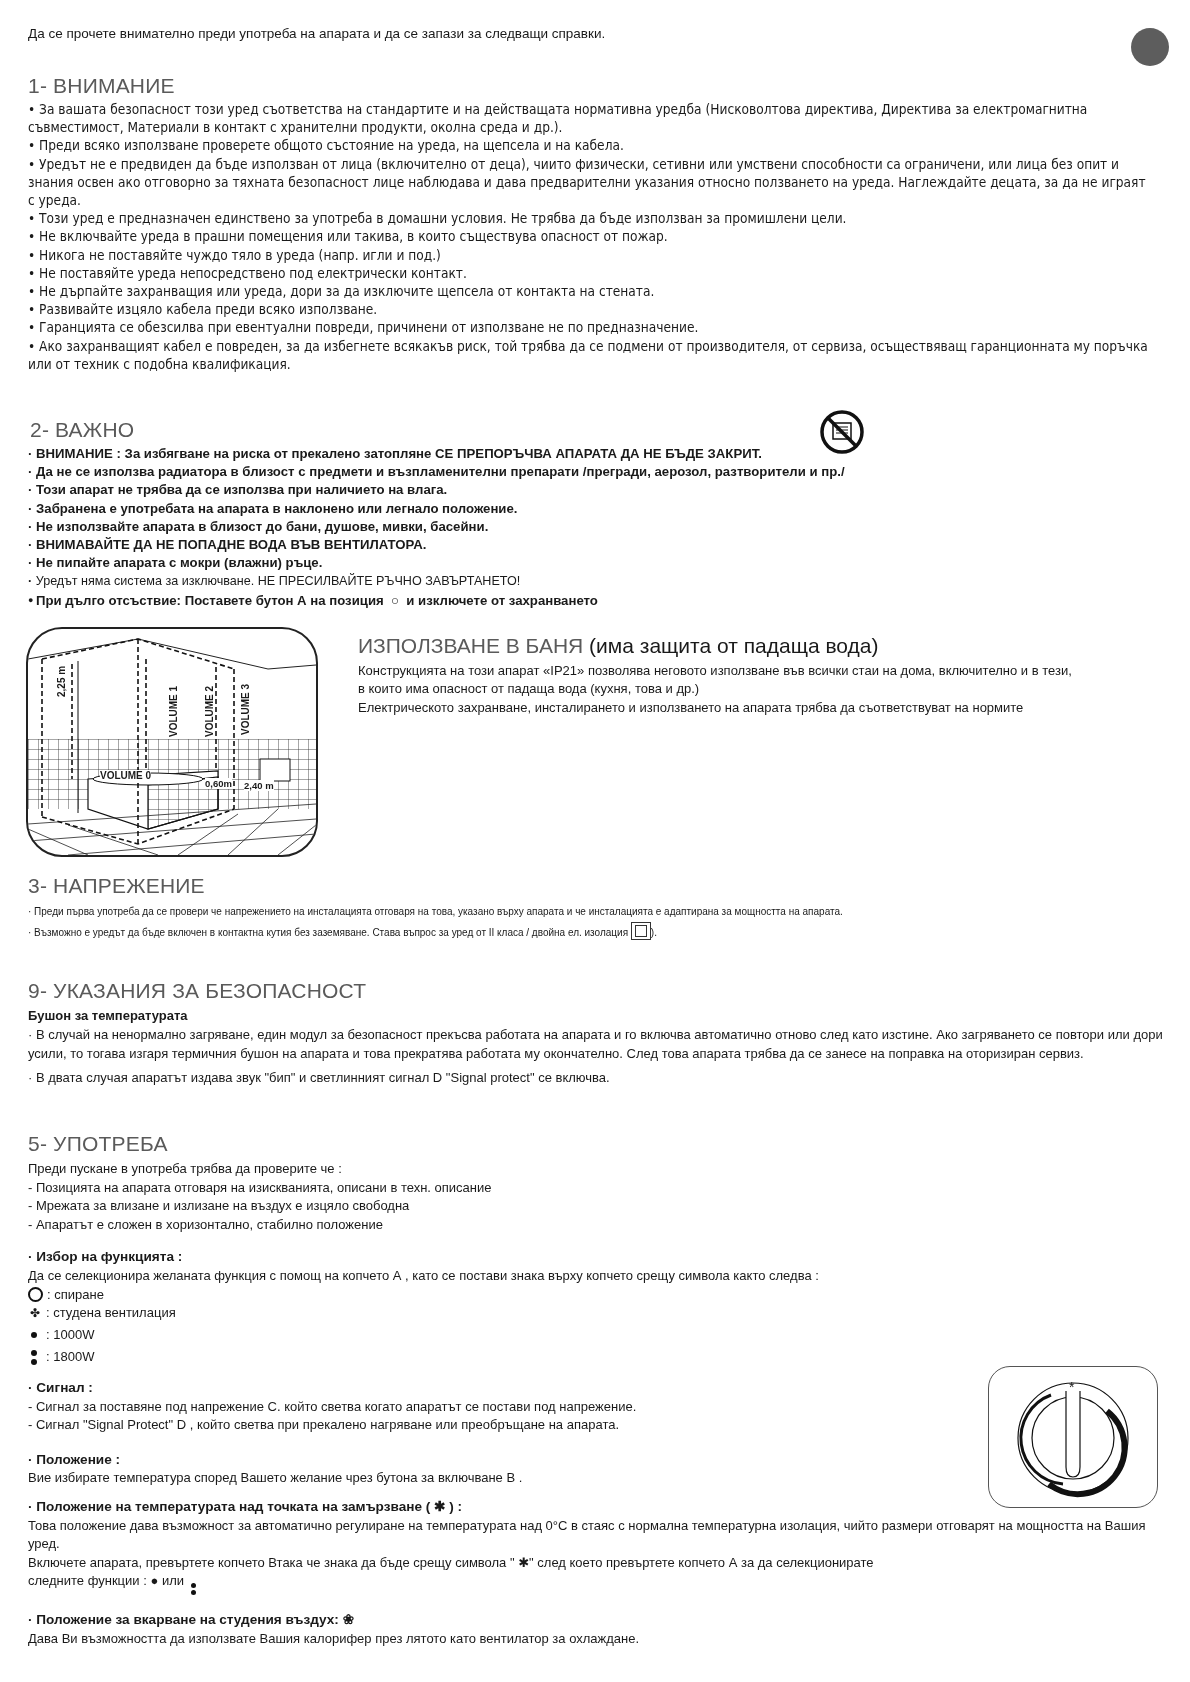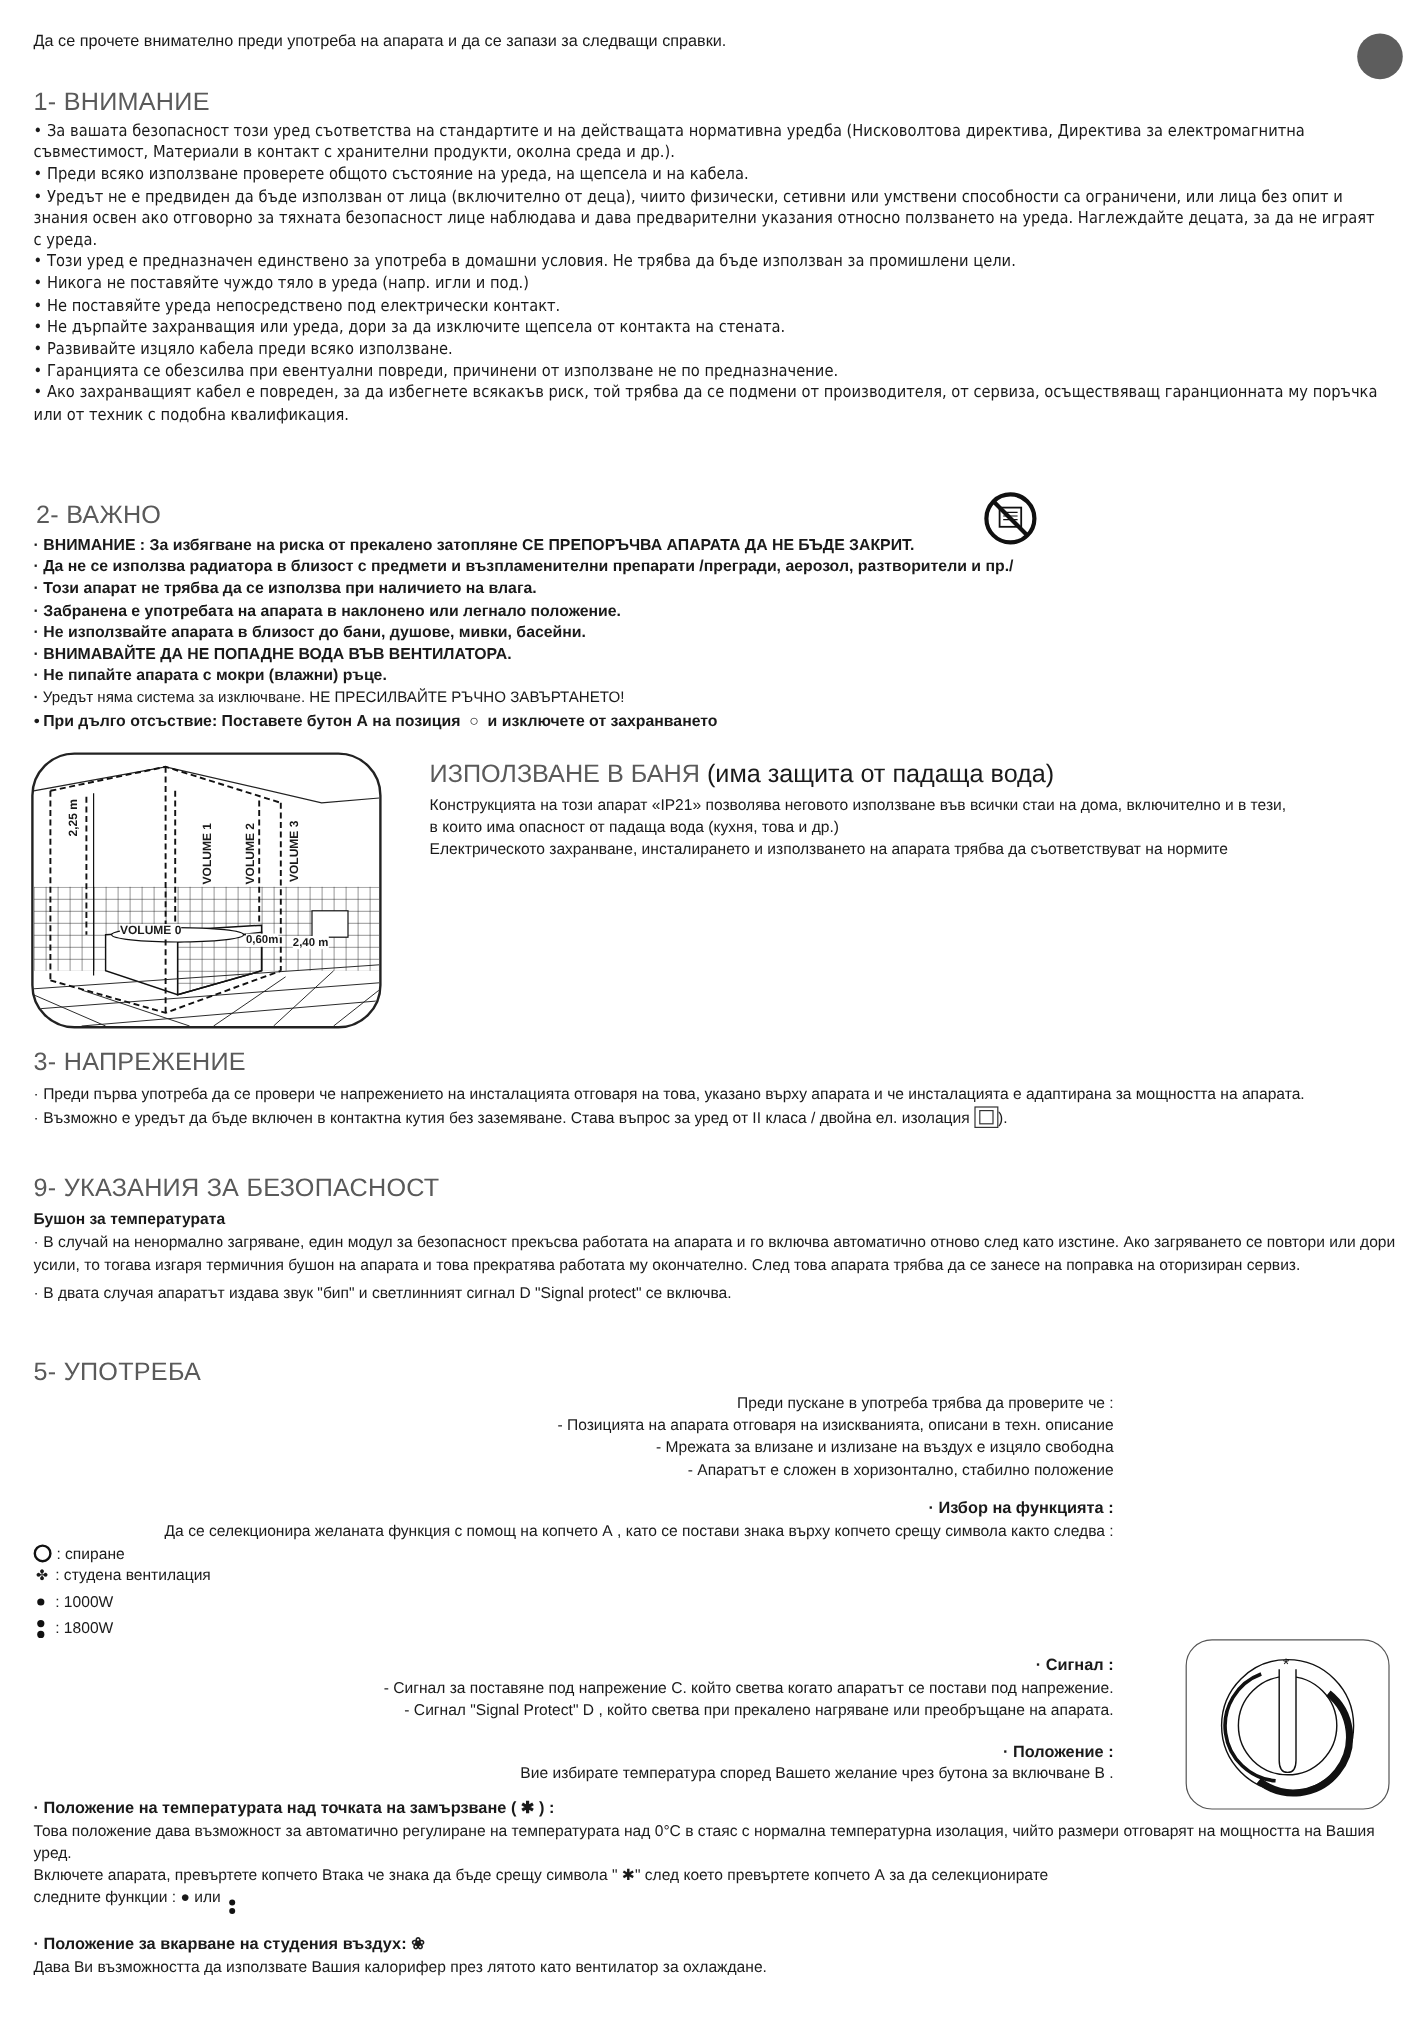--- a/index.html
+++ b/index.html
@@ -19,32 +19,32 @@
   .body2 .sdot::before { content:"· "; font-weight:bold; }
   .body2 .light { font-weight:normal; font-size:12.6px; }
   .body2 .bdot::before { content:"● "; font-size:9px; vertical-align:2px; }
   .nocover { left:818px; top:408px; width:48px; height:48px; }
   .bath-fig { left:26px; top:627px; width:288px; height:226px; border:2px solid #222; border-radius:36px; overflow:hidden; background:#fff; }
   .bath-title { left:358px; top:634px; font-size:21px; color:#5a5a5a; }
   .bath-title .sub { color:#1a1a1a; }
   .bath-body { left:358px; top:662px; width:800px; font-size:13px; line-height:18.4px; }
   .bath-body p { margin:0; }
   .s3 { left:28px; top:874px; }
-  .body3 { left:28px; top:903px; width:1125px; font-size:13px; line-height:18.8px; }
+  .body3 { left:28px; top:903px; width:1125px; font-size:10px; line-height:18.8px; }
   .body3 p { margin:0; }
   .sdot::before { content:"· "; }
   .classII { display:inline-block; width:18px; height:16px; border:1.5px solid #333; vertical-align:-4px; position:relative; }
   .classII::after { content:""; position:absolute; left:3px; top:2px; width:10px; height:10px; border:1px solid #333; }
   .s4 { left:28px; top:979px; }
   .body4 { left:28px; top:1006px; width:1140px; font-size:13px; line-height:19.2px; }
   .body4 p { margin:0; }
   .body4 .sub { font-weight:bold; }
   .s5 { left:28px; top:1132px; }
   .body5 { left:28px; top:1160px; width:900px; font-size:13px; line-height:18.6px; }
-  .body5 p { margin:0;text-align:right; }
+  .body5 p { margin:0; }
   .sub-b { font-weight:bold; font-size:13.6px; }
   .fn-row { display:flex; align-items:center; gap:4px; }
   .ico-ring { width:11px; height:11px; border:2.5px solid #111; border-radius:50%; display:inline-block; }
   .ico-fan { font-size:12px; width:14px; display:inline-block; text-align:center; }
   .ico-dot1 { width:6px; height:6px; background:#111; border-radius:50%; display:inline-block; margin:0 5px 0 3px; }
   .ico-dot2 { display:inline-flex; flex-direction:column; gap:3px; margin:0 5px 0 3px; }
   .ico-dot2 span { width:6px; height:6px; background:#111; border-radius:50%; display:block; }
   .knob-box { left:988px; top:1366px; width:168px; height:140px; border:1.5px solid #555; border-radius:22px; }
   .gap { height:10px; }
 </style>
@@ -53,20 +53,21 @@
 
 <div class="abs intro">Да се прочете внимателно преди употреба на апарата и да се запази за следващи справки.</div>
 <div class="abs dot-badge"></div>
 
 <div class="abs h s1">1- ВНИМАНИЕ</div>
 <div class="abs body1">
   <p class="bullet">За вашата безопасност този уред съответства на стандартите и на действащата нормативна уредба (Нисковолтова директива, Директива за електромагнитна съвместимост, Материали в контакт с хранителни продукти, околна среда и др.).</p>
   <p class="bullet">Преди всяко използване проверете общото състояние на уреда, на щепсела и на кабела.</p>
   <p class="bullet">Уредът не е предвиден да бъде използван от лица (включително от деца), чиито физически, сетивни или умствени способности са ограничени, или лица без опит и знания освен ако отговорно за тяхната безопасност лице наблюдава и дава предварителни указания относно ползването на уреда. Наглеждайте децата, за да не играят с уреда.</p>
   <p class="bullet">Този уред е предназначен единствено за употреба в домашни условия. Не трябва да бъде използван за промишлени цели.</p>
+  <p class="bullet">Не включвайте уреда в прашни помещения или такива, в които съществува опасност от пожар.</p>
   <p class="bullet">Никога не поставяйте чуждо тяло в уреда (напр. игли и под.)</p>
   <p class="bullet">Не поставяйте уреда непосредствено под електрически контакт.</p>
   <p class="bullet">Не дърпайте захранващия или уреда, дори за да изключите щепсела от контакта на стената.</p>
   <p class="bullet">Развивайте изцяло кабела преди всяко използване.</p>
   <p class="bullet">Гаранцията се обезсилва при евентуални повреди, причинени от използване не по предназначение.</p>
   <p class="bullet">Ако захранващият кабел е повреден, за да избегнете всякакъв риск, той трябва да се подмени от производителя, от сервиза, осъществяващ гаранционната му поръчка или от техник с подобна квалификация.</p>
 </div>
 
 <div class="abs h s2">2- ВАЖНО</div>
 <svg class="abs nocover" viewBox="0 0 48 48">

